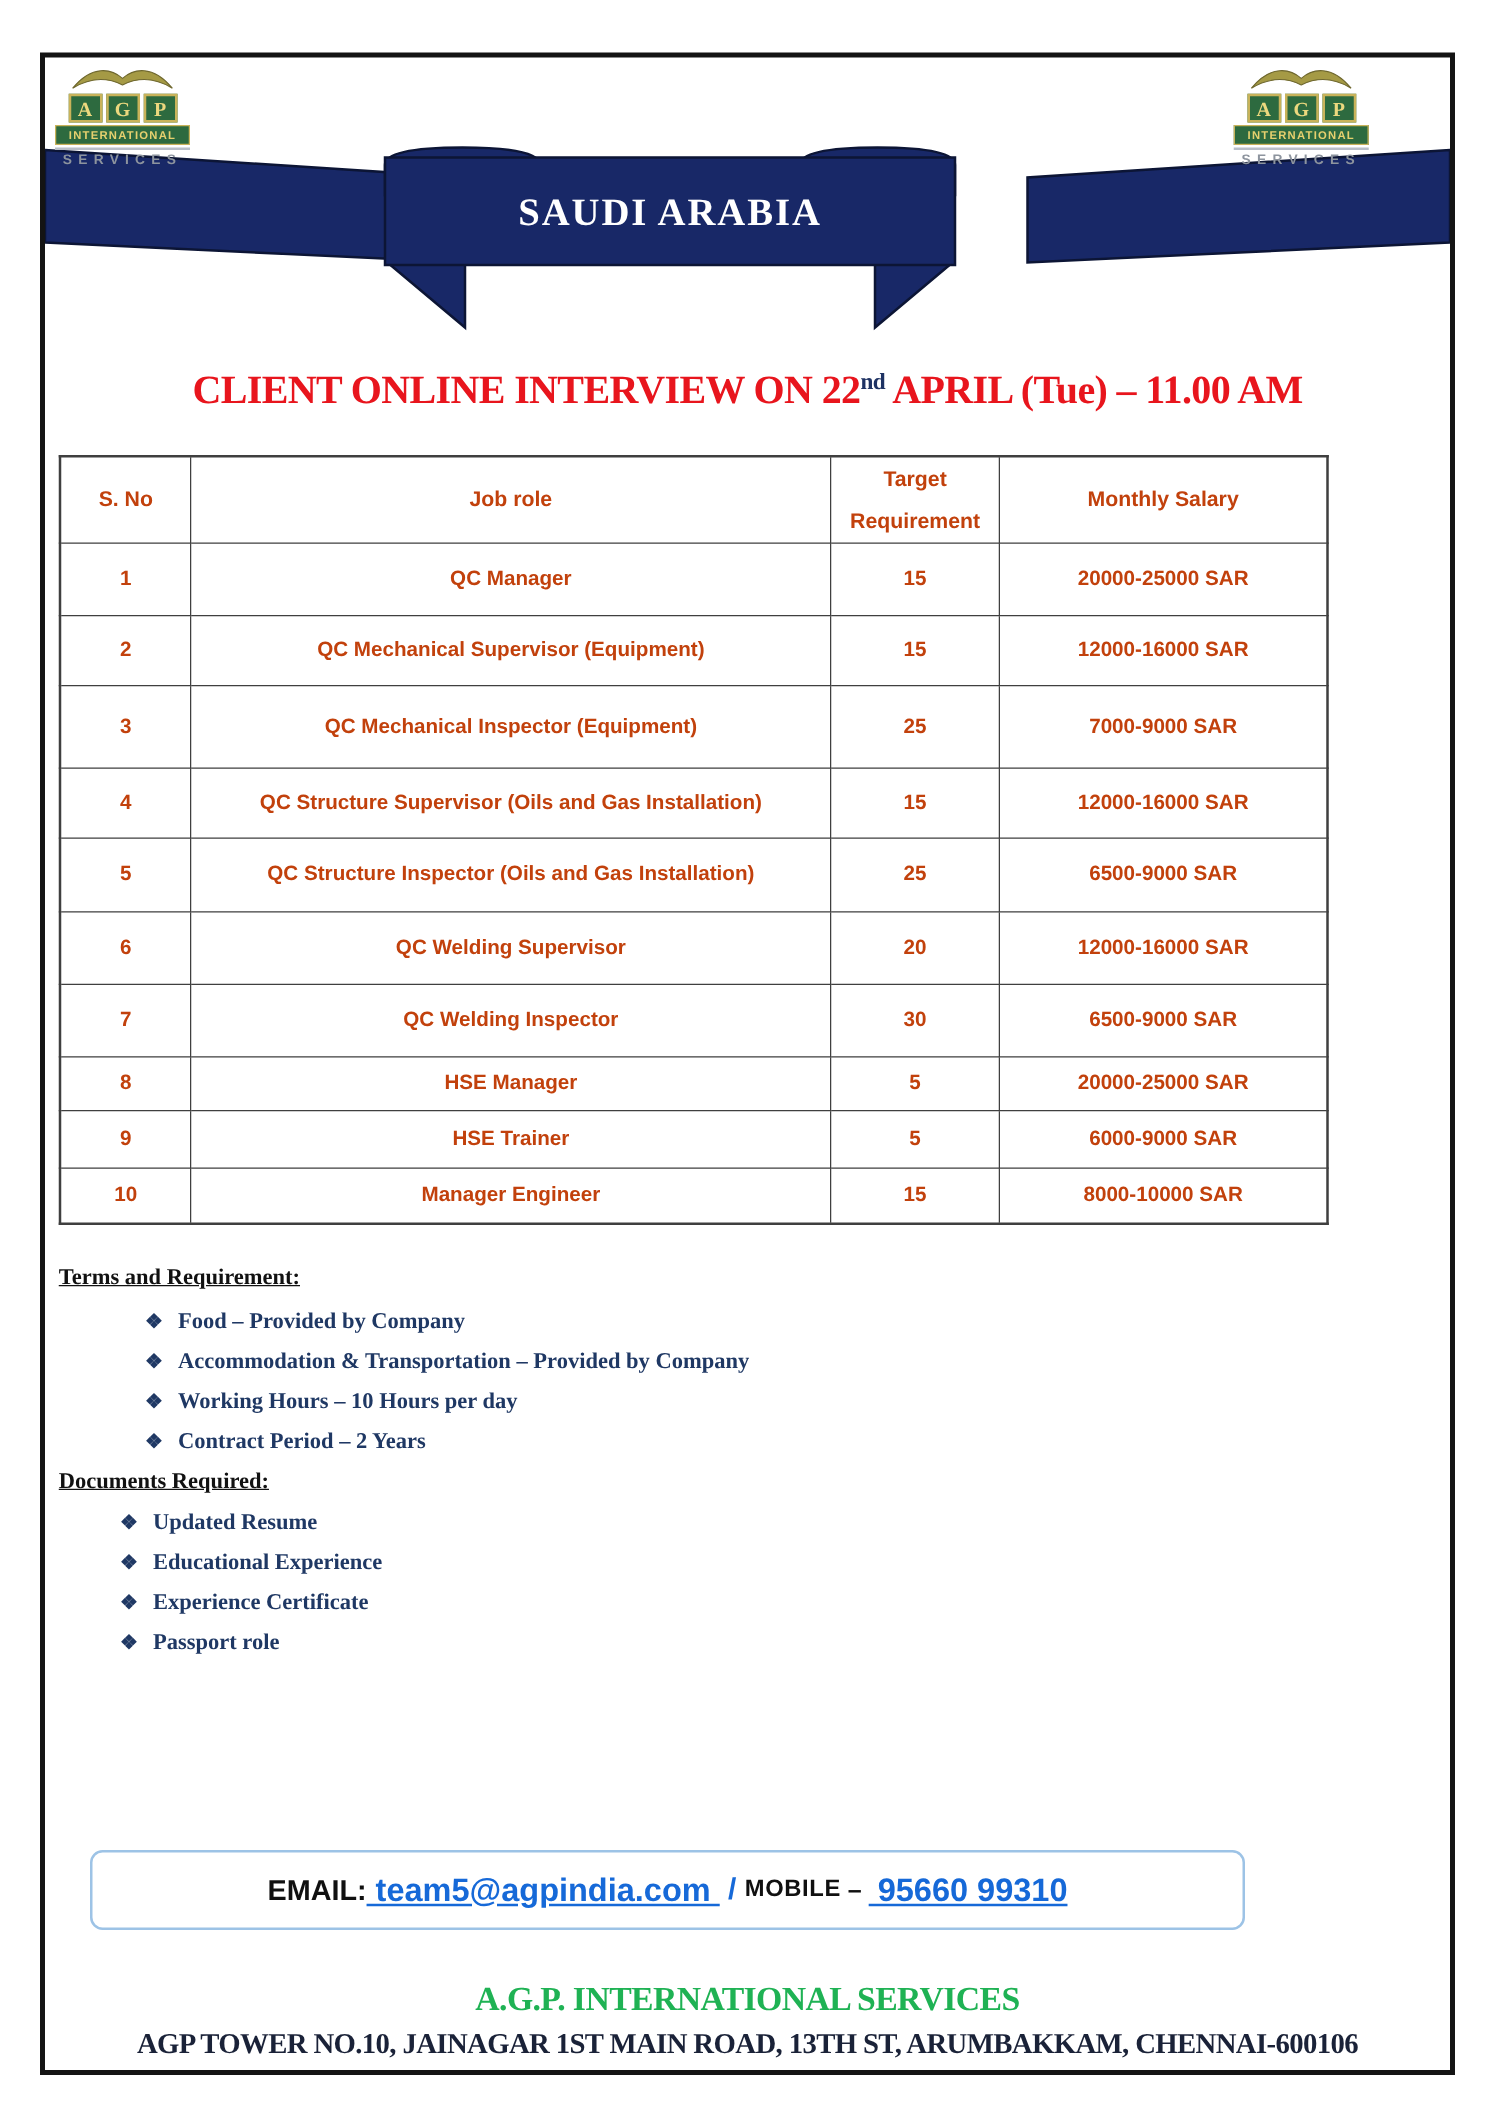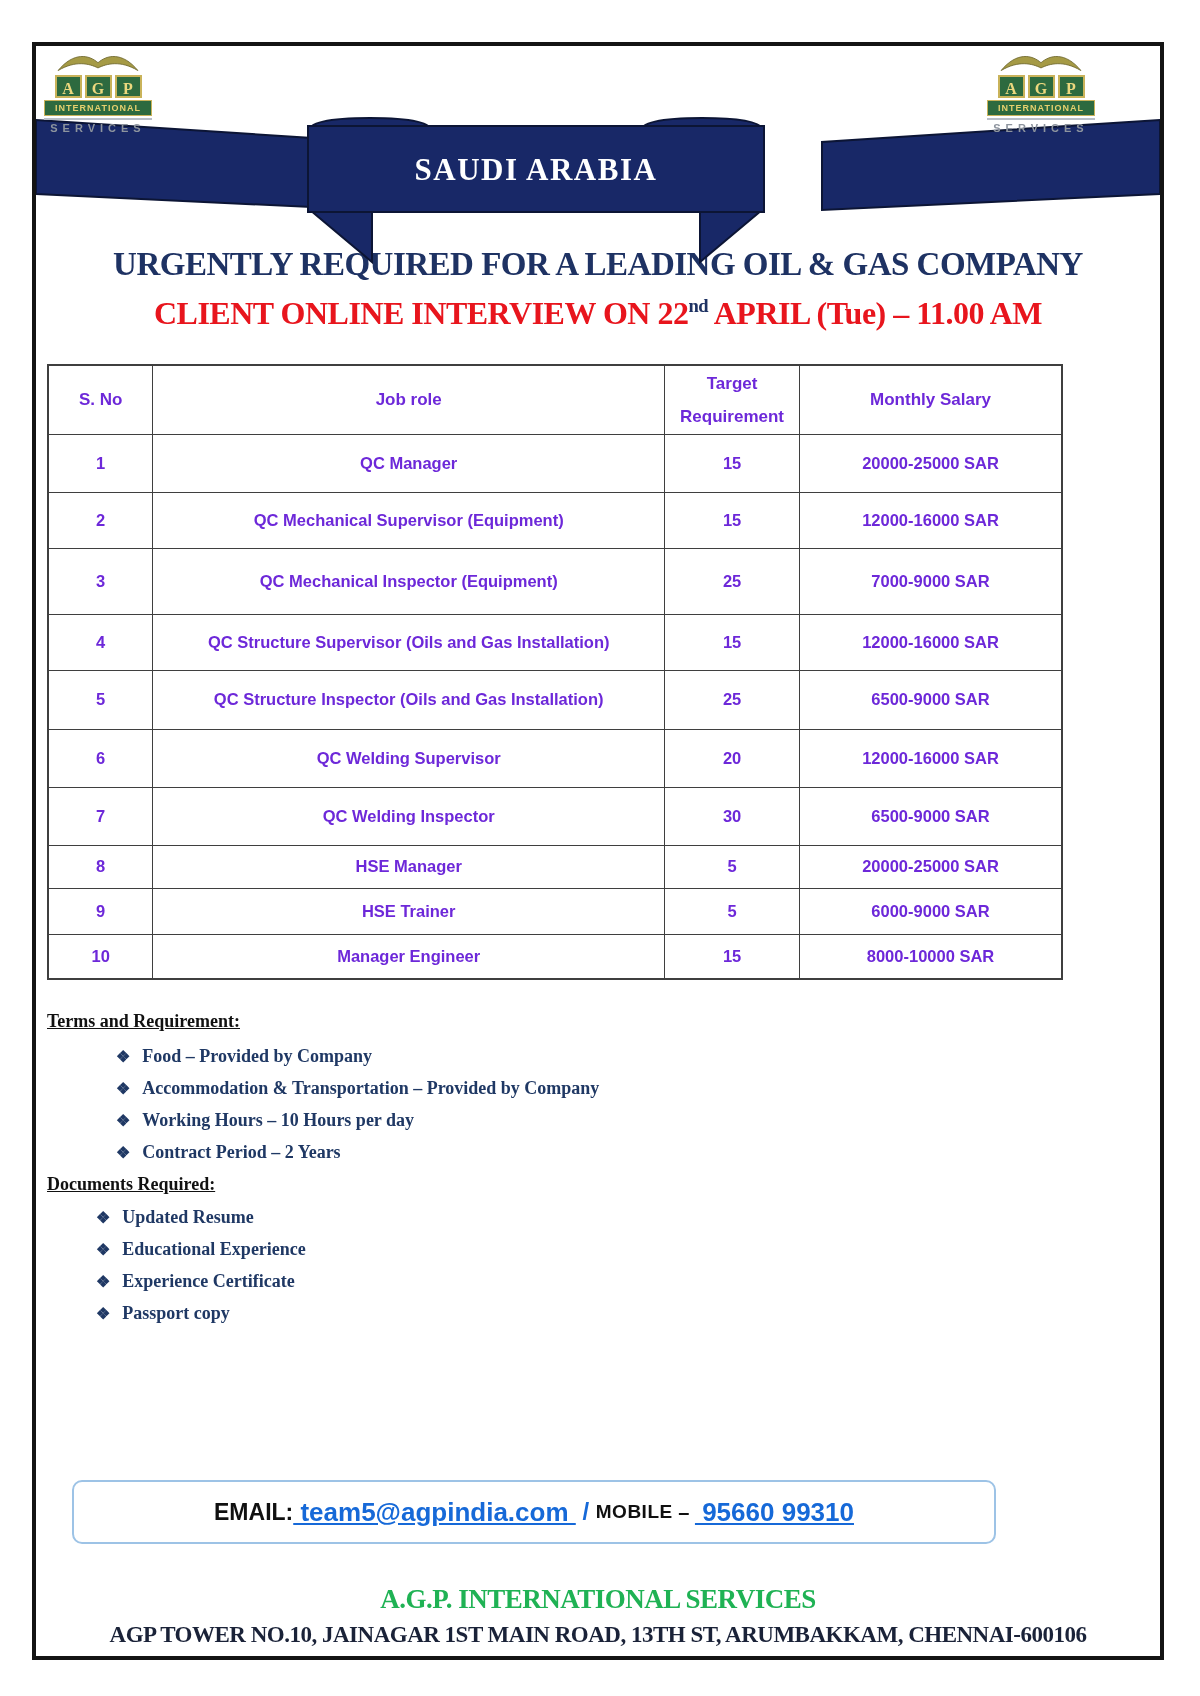--- a/index.html
+++ b/index.html
@@ -44,21 +44,21 @@
     color:var(--navy-heading);font-weight:bold;font-size:33px;line-height:40px;letter-spacing:-0.5px;
   }
   .h2{
     position:absolute;left:0;top:240px;width:100%;text-align:center;
     color:var(--red-heading);font-weight:bold;font-size:32px;line-height:40px;letter-spacing:-0.5px;
   }
   .h2 sup{color:var(--navy-heading);font-size:0.58em;font-weight:bold;}
   
   table.jobs{
     position:absolute;left:11px;top:318px;width:1016px;border-collapse:collapse;
-    font-family:"Liberation Sans","DejaVu Sans",sans-serif;color:#6d28d9;padding-left:39px;
+    font-family:"Liberation Sans","DejaVu Sans",sans-serif;color:#c2410c;padding-left:39px;
   }
   table.jobs th,table.jobs td{
     border:1px solid #3f3f3f;text-align:center;vertical-align:middle;
     font-weight:bold;padding:0 4px;
   }
   table.jobs{border:2px solid #3f3f3f;}
   table.jobs thead tr{height:69px;}
   table.jobs th{font-size:17px;}
   table.jobs td{font-size:16.5px;}
   th.th-target{line-height:1.95;}
@@ -152,21 +152,20 @@
       <polygon points="726,98 664,150 664,98"></polygon>
 
       <path d="M272,44 L272,20 Q272,6 334,6 Q396,6 396,20 L396,44 Z"></path>
       <path d="M604,44 L604,20 Q604,6 666,6 Q728,6 728,20 L728,44 Z"></path>
 
       <rect x="272" y="14" width="456" height="86"></rect>
     </g>
     <text x="500" y="68" text-anchor="middle">SAUDI ARABIA</text>
   </svg>
 
-  <div class="h1">URGENTLY REQUIRED FOR A LEADING OIL &amp; GAS COMPANY</div>
   <div class="h2"><span>CLIENT ONLINE INTERVIEW ON 22</span><sup>nd</sup><span> APRIL (Tue) – 11.00 AM</span></div>
 
   <table class="jobs">
     <colgroup>
       <col style="width:105px">
         <col style="width:513px">
         <col style="width:135px">
         <col style="width:263px">
     </colgroup>
     <thead>
@@ -247,21 +246,21 @@
       <li><span class="bullet">❖</span><span>Accommodation &amp; Transportation – Provided by Company</span></li>
       <li><span class="bullet">❖</span><span>Working Hours – 10 Hours per day</span></li>
       <li><span class="bullet">❖</span><span>Contract Period – 2 Years</span></li>
     </ul>
 
   <div class="sec-title docs">Documents Required:</div>
   <ul class="bullets docs-list">
       <li><span class="bullet">❖</span><span>Updated Resume</span></li>
       <li><span class="bullet">❖</span><span>Educational Experience</span></li>
       <li><span class="bullet">❖</span><span>Experience Certificate</span></li>
-      <li><span class="bullet">❖</span><span>Passport copy</span></li>
+      <li><span class="bullet">❖</span><span>Passport role</span></li>
     </ul>
 
   <div class="contact-box"><span class="lbl">EMAIL:</span><a href="#" class="email"> team5@agpindia.com </a><span class="slash"> / </span><span class="lbl2">MOBILE</span><span class="dash"> – </span><span class="num"> 95660 99310</span></div>
 
   <div class="footer-company">A.G.P. INTERNATIONAL SERVICES</div>
   <div class="footer-address">AGP TOWER NO.10, JAINAGAR 1ST MAIN ROAD, 13TH ST, ARUMBAKKAM, CHENNAI-600106</div>
 
 </div>
 
 </body></html>

